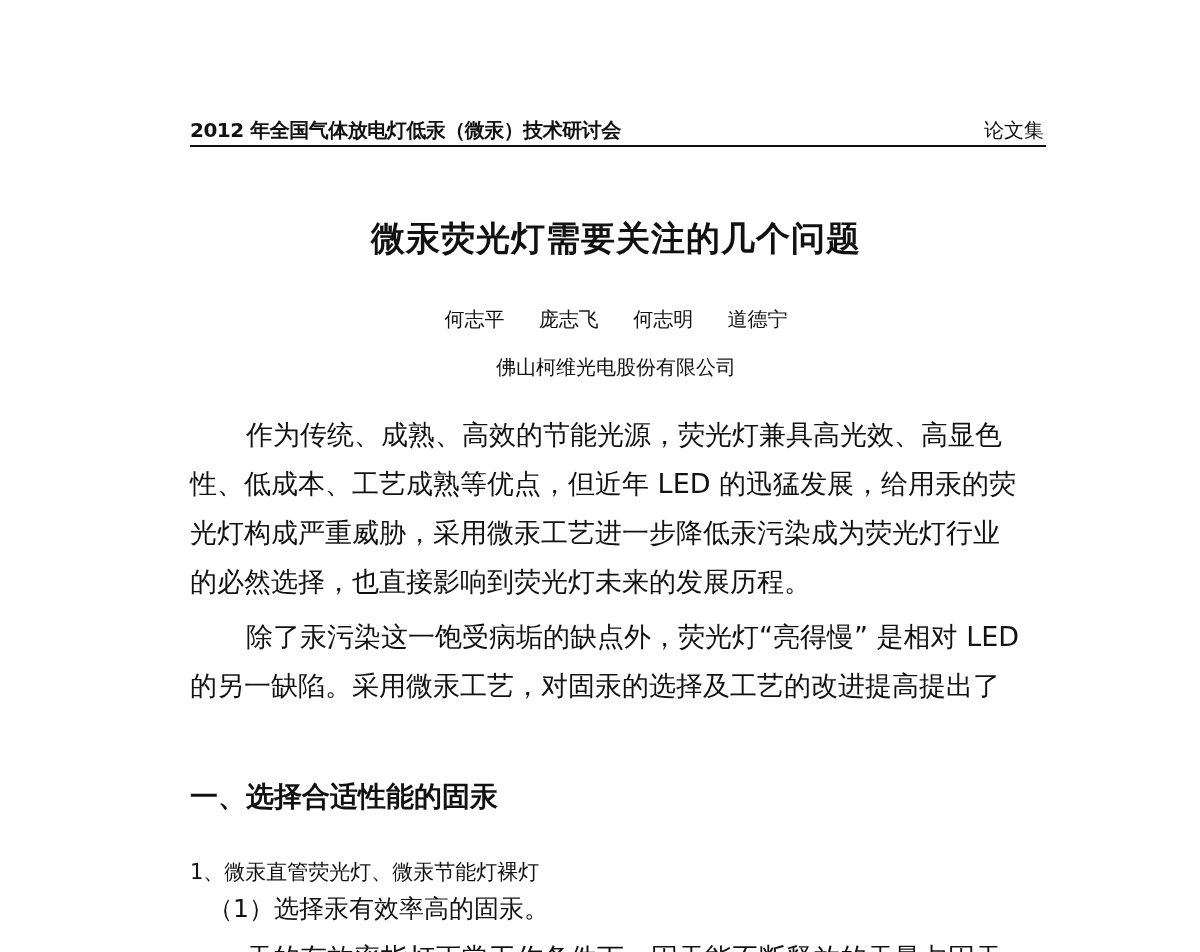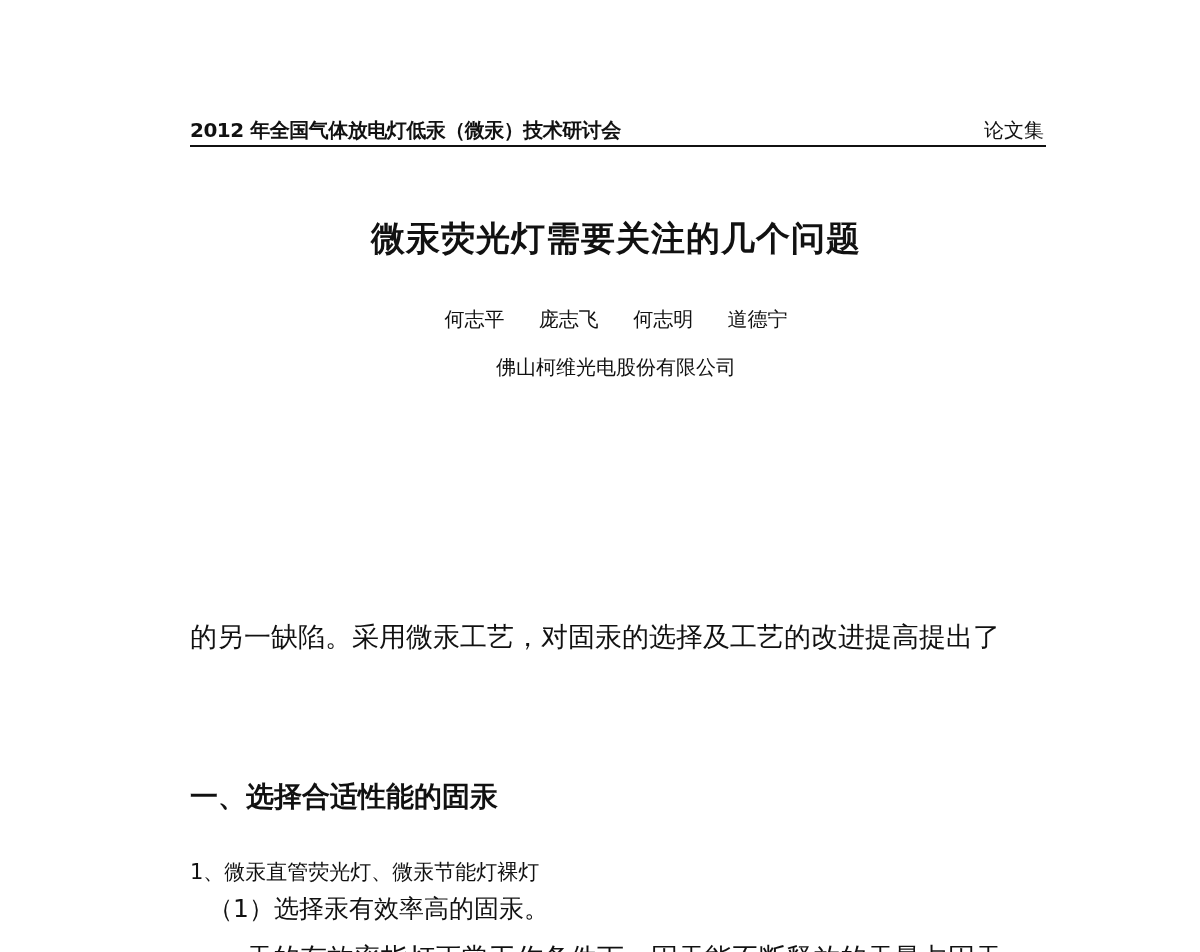--- a/index.html
+++ b/index.html
@@ -153,22 +153,29 @@
 
   <div class="authors">
     <span>何志平</span>
     <span>庞志飞</span>
     <span>何志明</span>
     <span>道德宁</span>
   </div>
 
   <div class="affiliation">佛山柯维光电股份有限公司</div>
 
+  <div class="body-text" style="top:410px;">
+    <span class="line indent">作为传统、成熟、高效的节能光源，荧光灯兼具高光效、高显色</span>
+    <span class="line">性、低成本、工艺成熟等优点，但近年 LED 的迅猛发展，给用汞的荧</span>
+    <span class="line">光灯构成严重威胁，采用微汞工艺进一步降低汞污染成为荧光灯行业</span>
+    <span class="line">的必然选择，也直接影响到荧光灯未来的发展历程。</span>
+  </div>
 
   <div class="body-text" style="top:612px;">
+    <span class="line indent">除了汞污染这一饱受病垢的缺点外，荧光灯“亮得慢” 是相对 LED</span>
     <span class="line">的另一缺陷。采用微汞工艺，对固汞的选择及工艺的改进提高提出了</span>
   </div>
 
   <div class="section-heading">一、选择合适性能的固汞</div>
 
   <div class="subheading">1、微汞直管荧光灯、微汞节能灯裸灯</div>
 
   <div class="subsub">（1）选择汞有效率高的固汞。</div>
 
   <div class="clipped">汞的有效率指灯正常工作条件下，固汞能不断释放的汞量占固汞</div>

